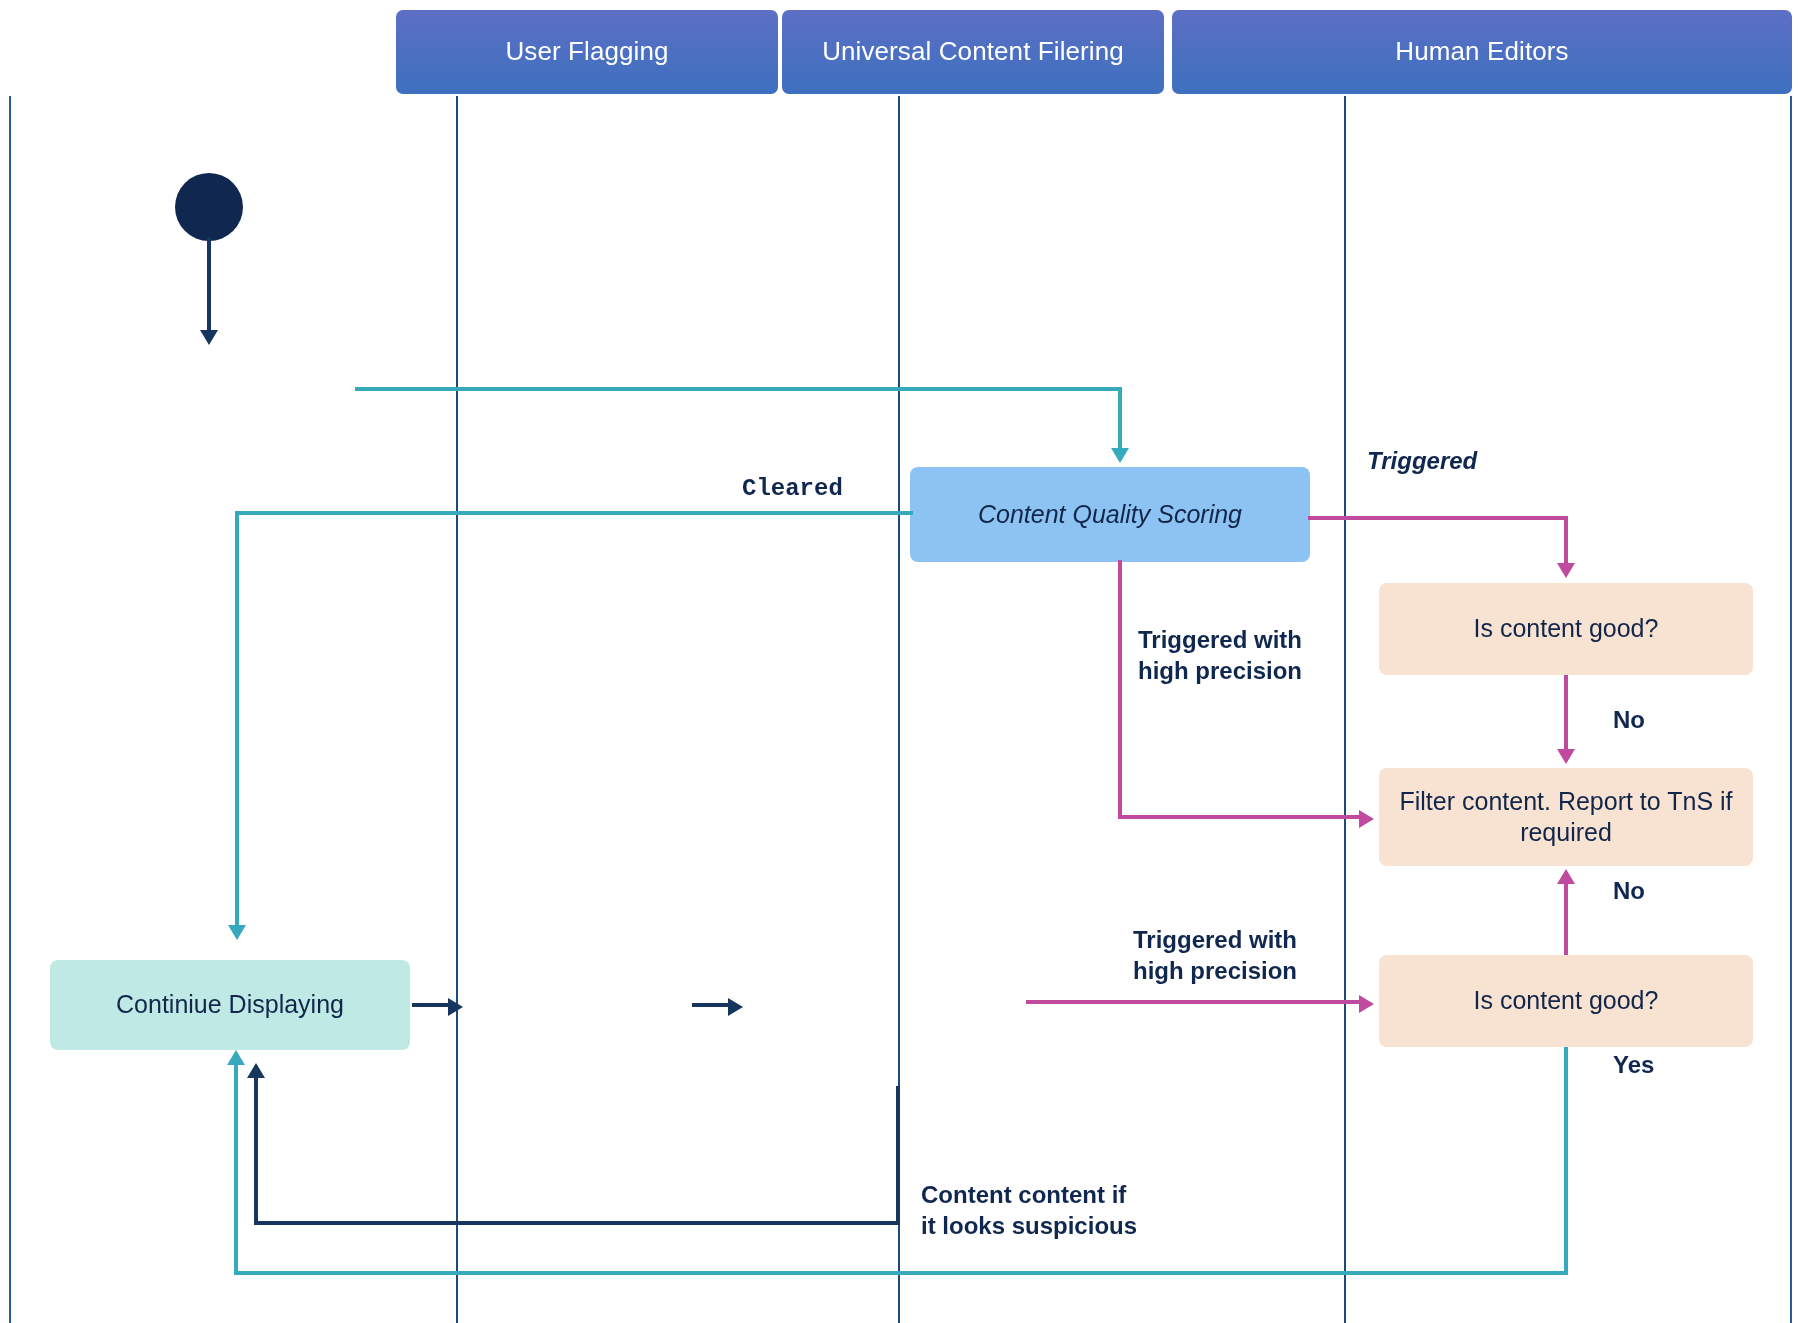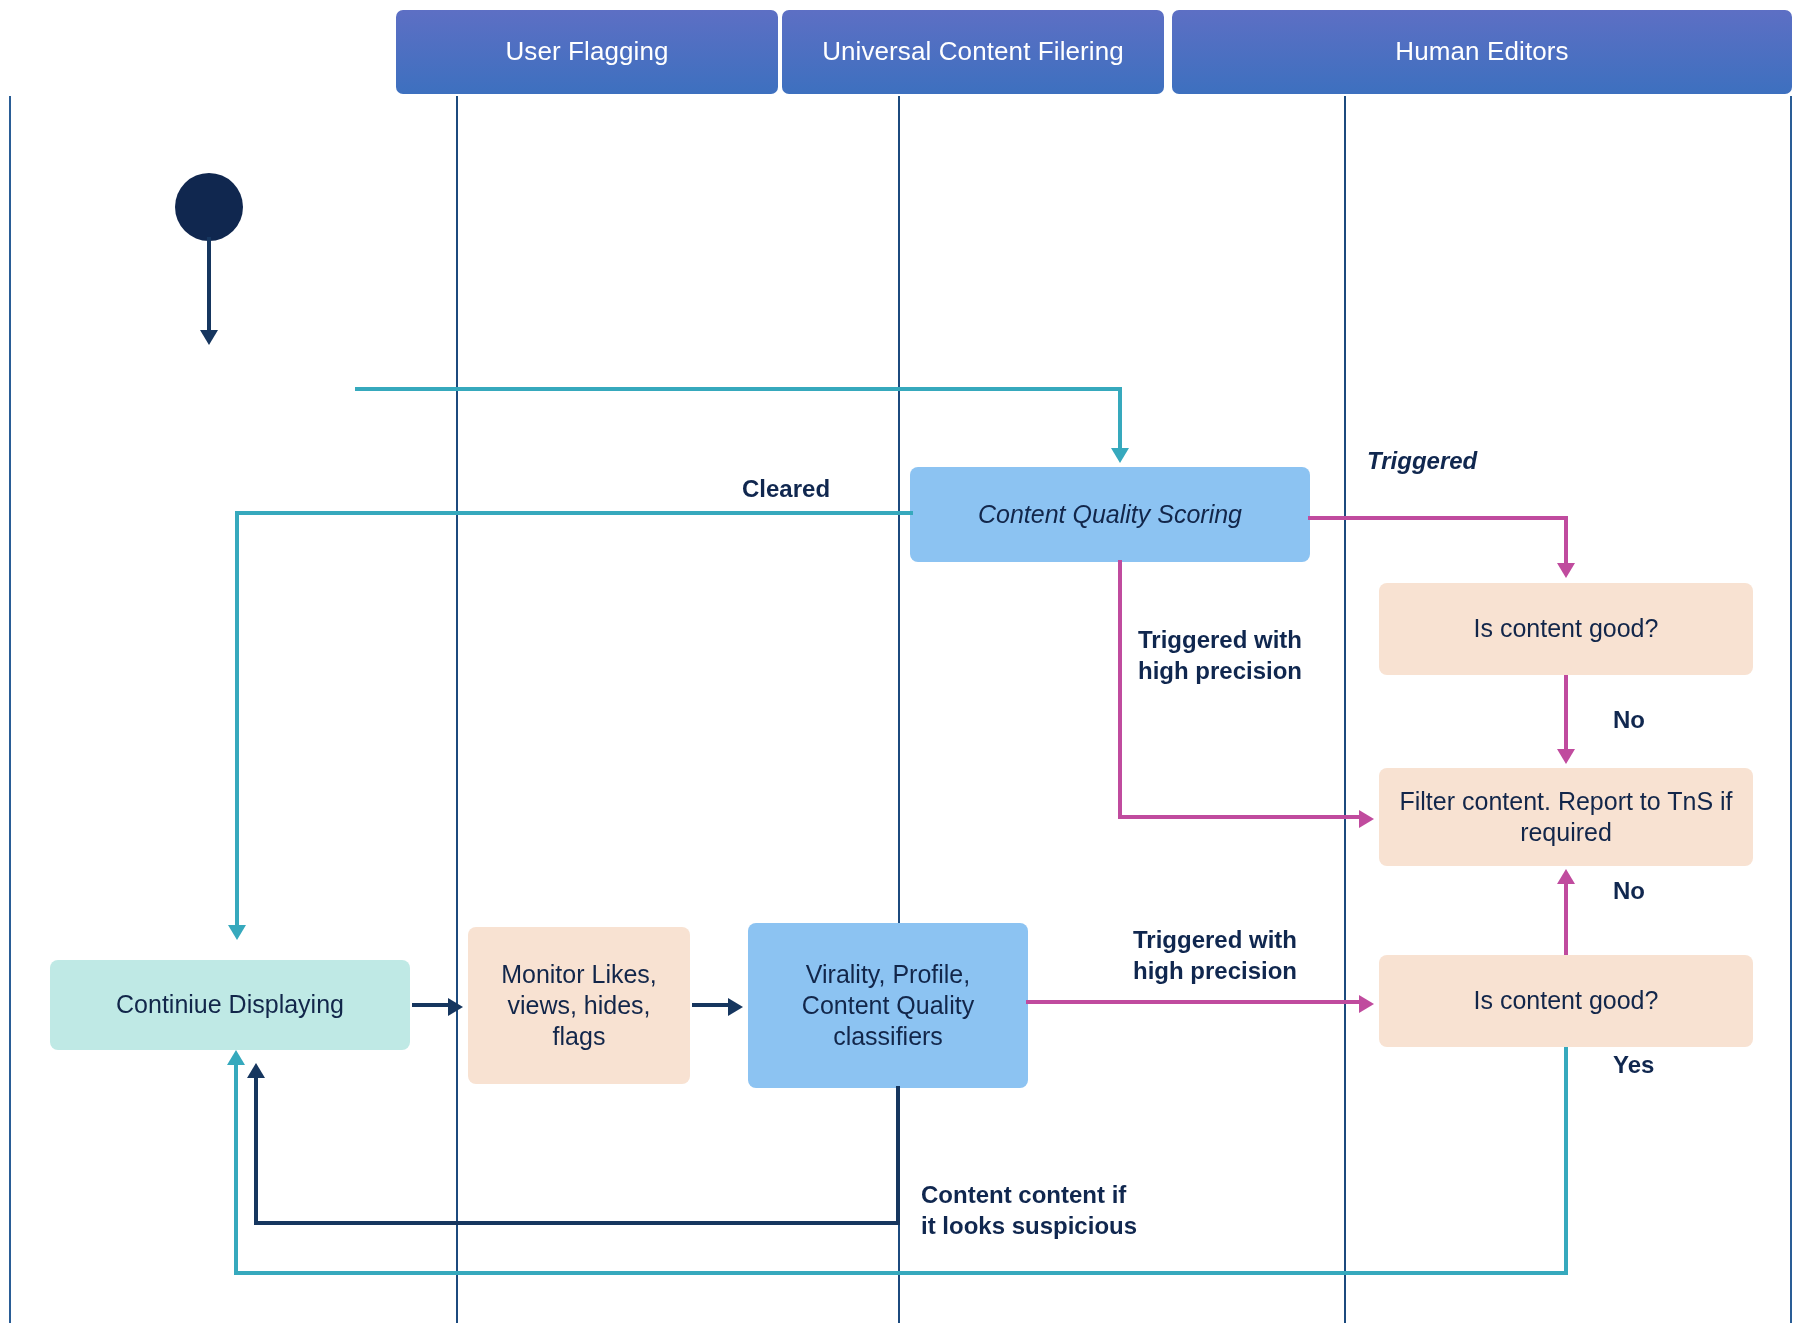--- a/index.html
+++ b/index.html
@@ -100,36 +100,30 @@
   </div>
 
   <div class="node n-peach" style="left:1379px;top:955px;width:374px;height:92px;">
     <span>Is content good?</span>
   </div>
 
   <div class="node n-mint" style="left:50px;top:960px;width:360px;height:90px;">
     <span>Continiue Displaying</span>
   </div>
 
-  <div class="node n-peach" style="left:468px;top:927px;width:222px;height:157px;">
-    <span>Monitor Likes, views, hides, flags</span>
-  </div>
 
-  <div class="node n-blue" style="left:748px;top:923px;width:280px;height:165px;">
-    <span>Virality, Profile, Content Quality classifiers</span>
-  </div>
 
   <div class="seg h c-teal" style="left:355px;top:387px;width:767px;"></div>
   <div class="seg v c-teal" style="left:1118px;top:387px;height:68px;"></div>
   <div class="arw arw-d a-teal-d" style="left:1111px;top:448px;"></div>
 
   <div class="seg h c-teal" style="left:235px;top:511px;width:678px;"></div>
   <div class="seg v c-teal" style="left:235px;top:511px;height:420px;"></div>
   <div class="arw arw-d a-teal-d" style="left:228px;top:925px;"></div>
-  <div class="elabel" style="left:742px;top:474px;">Cleared</div>
+  <div class="elabel" style="left:742px;top:474px;font-family:Liberation Mono, monospace;">Cleared</div>
 
   <div class="seg h c-mag" style="left:1308px;top:516px;width:260px;"></div>
   <div class="seg v c-mag" style="left:1564px;top:516px;height:50px;"></div>
   <div class="arw arw-d a-mag-d" style="left:1557px;top:563px;"></div>
   <div class="elabel" style="left:1367px;top:446px;font-style:italic;">Triggered</div>
 
   <div class="seg v c-mag" style="left:1118px;top:560px;height:257px;"></div>
   <div class="seg h c-mag" style="left:1118px;top:815px;width:243px;"></div>
   <div class="arw arw-r a-mag-r" style="left:1359px;top:810px;"></div>
   <div class="elabel" style="left:1138px;top:625px;">Triggered with

